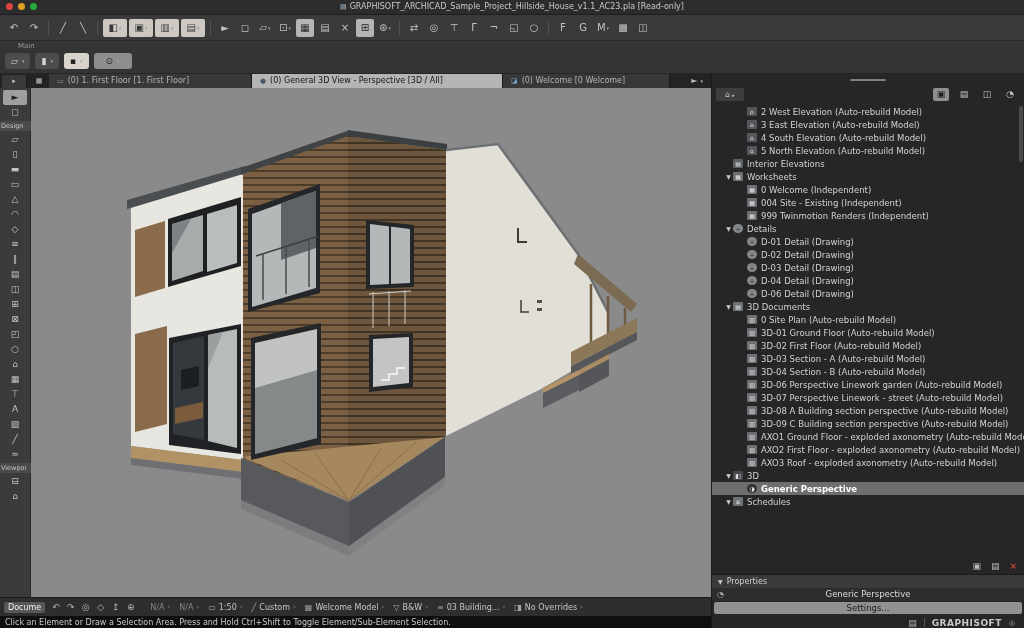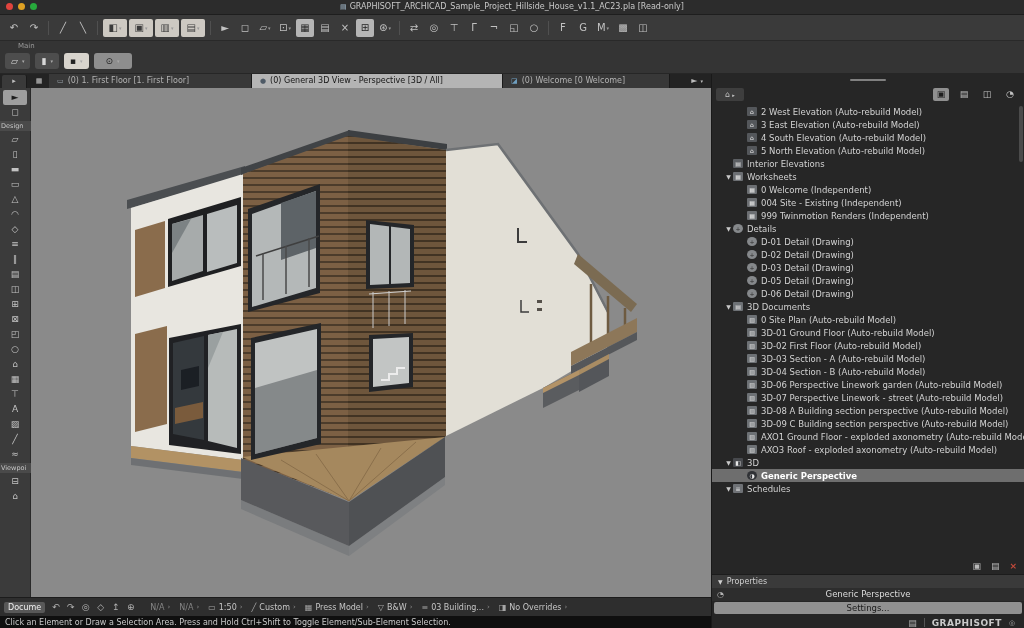--- a/index.html
+++ b/index.html
@@ -371,21 +371,21 @@
               <span class="val">1:50</span>
               <span class="chev">›</span>
             </span>
             <span class="bbf">
               <span class="ic">╱</span>
               <span class="val">Custom</span>
               <span class="chev">›</span>
             </span>
             <span class="bbf">
               <span class="ic">▦</span>
-              <span class="val">Press Model</span>
+              <span class="val">Welcome Model</span>
               <span class="chev">›</span>
             </span>
             <span class="bbf">
               <span class="ic">▽</span>
               <span class="val">B&amp;W</span>
               <span class="chev">›</span>
             </span>
             <span class="bbf">
               <span class="ic">≡</span>
               <span class="val">03 Building...</span>
@@ -482,21 +482,21 @@
             <span class="lbl">D-02 Detail (Drawing)</span>
           </div>
           <div class="trow" style="padding-left: 26px;">
             <span class="arr"></span>
             <span class="ti ti-detail">+</span>
             <span class="lbl">D-03 Detail (Drawing)</span>
           </div>
           <div class="trow" style="padding-left: 26px;">
             <span class="arr"></span>
             <span class="ti ti-detail">+</span>
-            <span class="lbl">D-05 Detail (Drawing)</span>
+            <span class="lbl">D-04 Detail (Drawing)</span>
           </div>
           <div class="trow" style="padding-left: 26px;">
             <span class="arr"></span>
             <span class="ti ti-detail">+</span>
             <span class="lbl">D-06 Detail (Drawing)</span>
           </div>
           <div class="trow" style="padding-left: 12px;">
             <span class="arr">▼</span>
             <span class="ti ti-docs3d">▤</span>
             <span class="lbl">3D Documents</span>
@@ -543,20 +543,25 @@
           </div>
           <div class="trow" style="padding-left: 26px;">
             <span class="arr"></span>
             <span class="ti ti-doc3d">▥</span>
             <span class="lbl">3D-09 C Building section perspective (Auto-rebuild Model)</span>
           </div>
           <div class="trow" style="padding-left: 26px;">
             <span class="arr"></span>
             <span class="ti ti-doc3d">▥</span>
             <span class="lbl">AXO1 Ground Floor - exploded axonometry (Auto-rebuild Model)</span>
+          </div>
+          <div class="trow" style="padding-left: 26px;">
+            <span class="arr"></span>
+            <span class="ti ti-doc3d">▥</span>
+            <span class="lbl">AXO2 First Floor - exploded axonometry (Auto-rebuild Model)</span>
           </div>
           <div class="trow" style="padding-left: 26px;">
             <span class="arr"></span>
             <span class="ti ti-doc3d">▥</span>
             <span class="lbl">AXO3 Roof - exploded axonometry (Auto-rebuild Model)</span>
           </div>
           <div class="trow" style="padding-left: 12px;">
             <span class="arr">▼</span>
             <span class="ti ti-3d">◧</span>
             <span class="lbl">3D</span>

